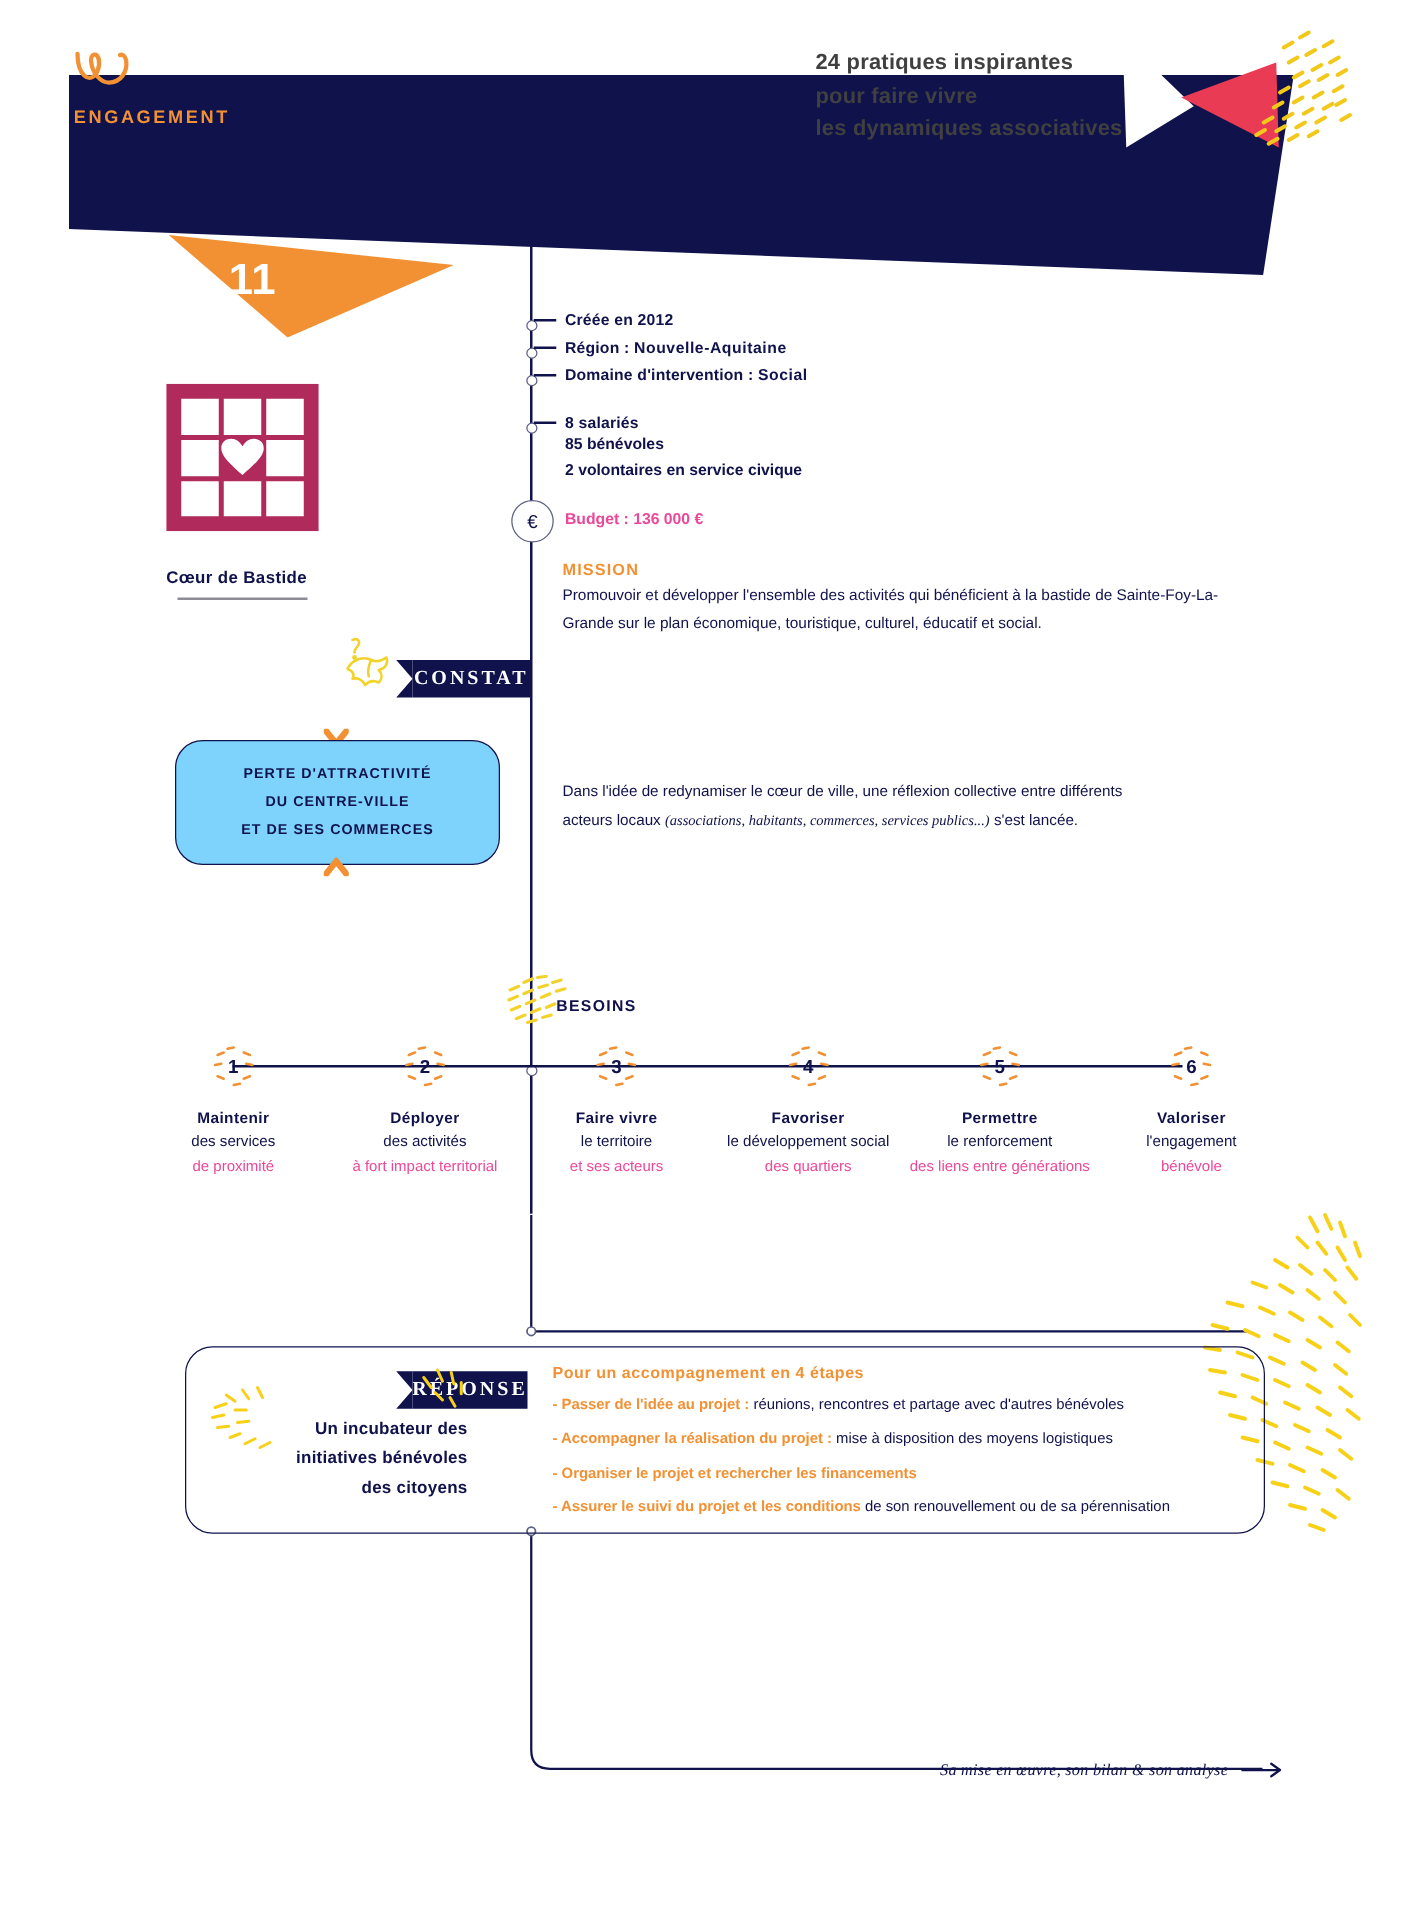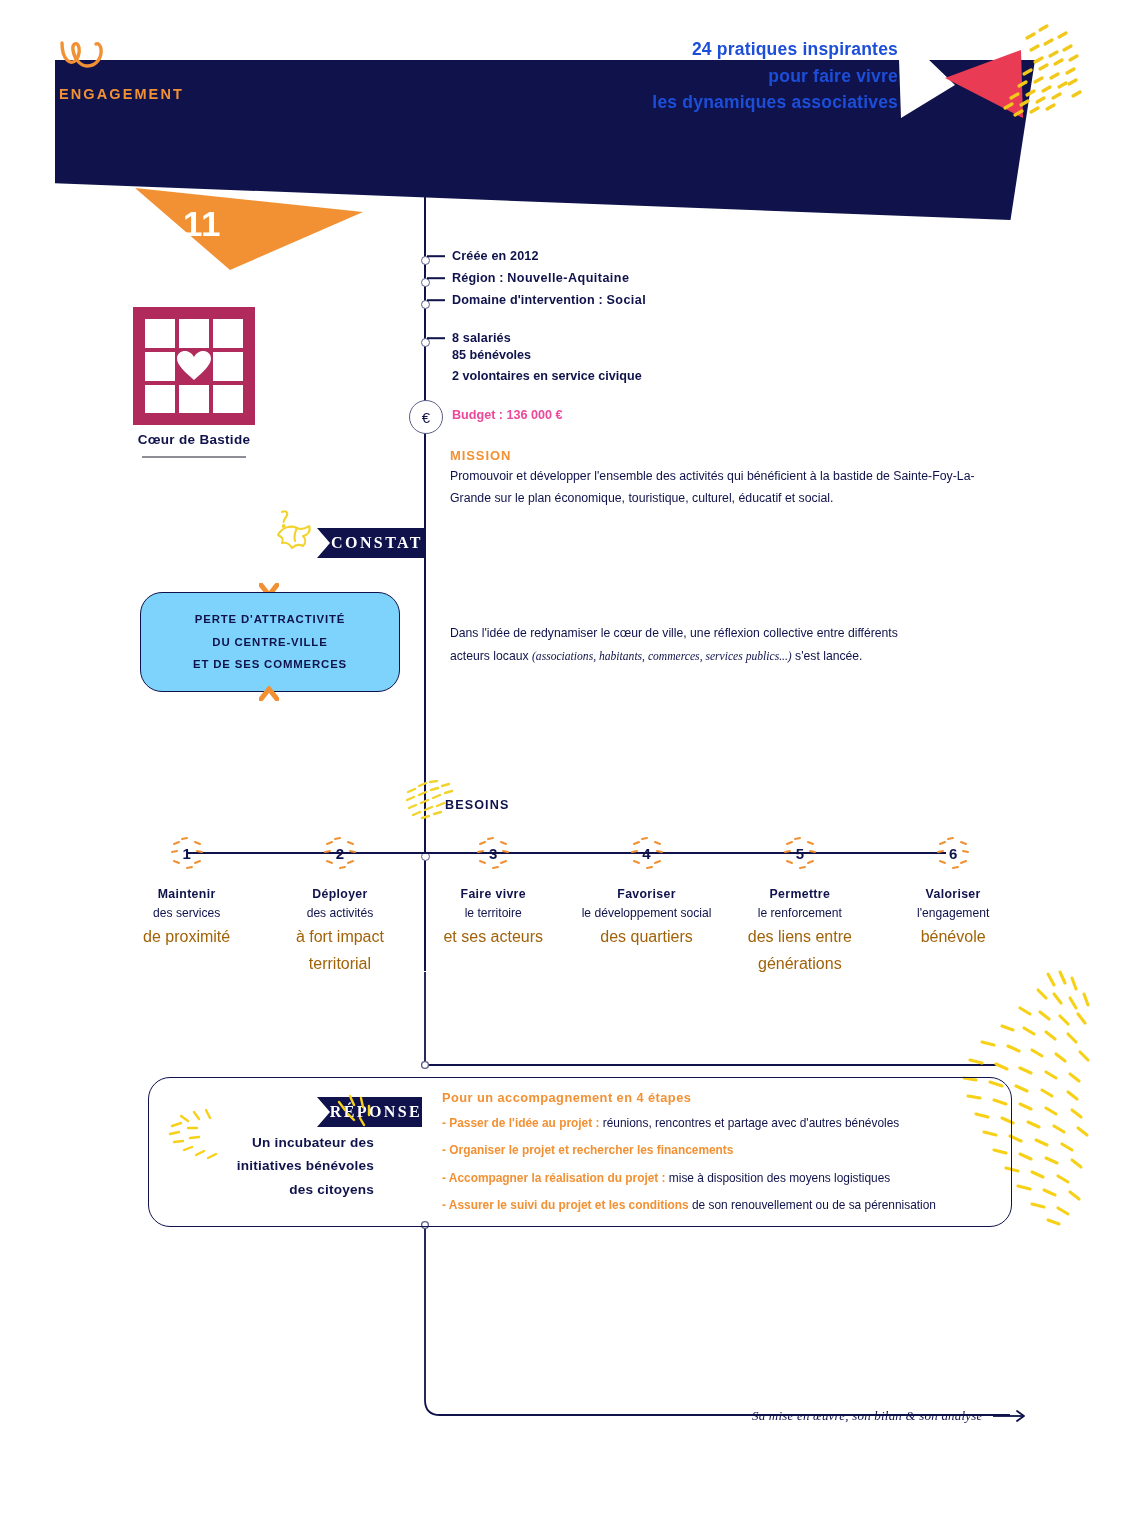--- a/index.html
+++ b/index.html
@@ -18,38 +18,38 @@
   .brand{position:absolute;left:48px;top:40px;width:220px;margin-left:11px;}
   .brand-mark{
     font-size:33px;line-height:1;color:#f29134;font-weight:700;
     letter-spacing:-1px;font-family:"DejaVu Sans",sans-serif;
   }
   .brand-word{
     margin-top:11px;color:#f29134;font-size:14.5px;font-weight:700;
     letter-spacing:2.1px;
   }
   .header-title{
-    position:absolute;right:235px;top:36px;text-align:right;color:#1d4ed8;
+    position:absolute;right:235px;top:36px;color:#404040;
     font-size:17.5px;font-weight:700;line-height:1.52;letter-spacing:.2px;
   }
   .header-deco{position:absolute;right:40px;top:20px;width:200px;height:120px;}
 
   
   .num-tri{position:absolute;left:135px;top:186px;width:228px;height:84px;}
   .num-tri svg{display:block;}
   .num-label{
     position:absolute;left:183px;top:204px;color:#ffffff;font-size:35px;
     font-weight:700;letter-spacing:.5px;
   }
 
   
   .logo-wrap{position:absolute;left:133px;top:307px;width:122px;}
   .logo-box{width:122px;height:118px;}
   .logo-caption{
-    margin-top:7px;text-align:center;color:#0f124b;font-size:13.5px;
+    margin-top:29px;color:#0f124b;font-size:13.5px;
     font-weight:700;letter-spacing:.3px;
   }
   .logo-rule{margin:9px auto 0;width:104px;height:2px;background:#8d8d95;}
 
   
   .timeline{position:absolute;left:424px;top:196px;width:2px;height:775px;background:#0f124b;}
   .tl-node{
     position:absolute;width:7px;height:7px;border-radius:50%;
     background:#ffffff;border:1.4px solid #5b5f86;left:-3.5px;
   }
@@ -107,21 +107,21 @@
   .besoins-axis{position:absolute;left:186px;top:852px;width:760px;height:1.8px;background:#0f124b;}
   .needs{position:absolute;left:110px;top:836px;width:920px;display:flex;}
   .need{width:153.3px;text-align:center;position:relative;}
   .need .badge{
     position:relative;width:34px;height:34px;margin:0 auto;
     display:flex;align-items:center;justify-content:center;
   }
   .need .badge .n{position:relative;color:#0f124b;font-size:15px;font-weight:700;z-index:2;}
   .need .l1{margin-top:14px;color:#0f124b;font-size:12.3px;font-weight:700;letter-spacing:.35px;line-height:1.65;}
   .need .l2{color:#0f124b;font-size:12.1px;line-height:1.65;}
-  .need .l3{color:#a16207;font-size:16px;line-height:1.65;}
+  .need .l3{color:#ec4899;font-size:12px;line-height:1.65;}
 
   
   .rep-path{position:absolute;left:0;top:960px;width:1133px;height:480px;}
   .reponse-flag{left:330px;top:1065px;width:92px;margin-top:32px;}
 
   .rep-fan{position:absolute;left:920px;top:968px;width:175px;height:262px;}
 
   .rep-box{
     position:absolute;left:148px;top:1077px;width:862px;height:148px;
     border:1.7px solid #0f124b;border-radius:22px;background:transparent;
@@ -559,22 +559,22 @@
 
   <div class="rep-left">
     <div>Un incubateur des</div>
     <div>initiatives bénévoles</div>
     <div>des citoyens</div>
   </div>
 
   <div class="rep-right">
     <div class="rep-h">Pour un accompagnement en 4 étapes</div>
     <div class="rep-li"><b>- Passer de l'idée au projet :</b><span> réunions, rencontres et partage avec d'autres bénévoles</span></div>
+    <div class="rep-li"><b>- Accompagner la réalisation du projet :</b><span> mise à disposition des moyens logistiques</span></div>
     <div class="rep-li"><b>- Organiser le projet et rechercher les financements</b><span></span></div>
-    <div class="rep-li"><b>- Accompagner la réalisation du projet :</b><span> mise à disposition des moyens logistiques</span></div>
     <div class="rep-li"><b>- Assurer le suivi du projet et les conditions</b><span> de son renouvellement ou de sa pérennisation</span></div>
   </div>
 
   <div class="footer">
     <span class="f-txt">Sa mise en œuvre, son bilan &amp; son analyse</span>
     <span class="f-arrow">
       <svg width="38" height="14" viewBox="0 0 38 14" aria-hidden="true">
         <line x1="0" y1="7" x2="30" y2="7" stroke="#0f124b" stroke-width="1.8"></line>
         <polyline points="24,2 31,7 24,12" fill="none" stroke="#0f124b" stroke-width="1.8" stroke-linecap="round" stroke-linejoin="round"></polyline>
       </svg>

